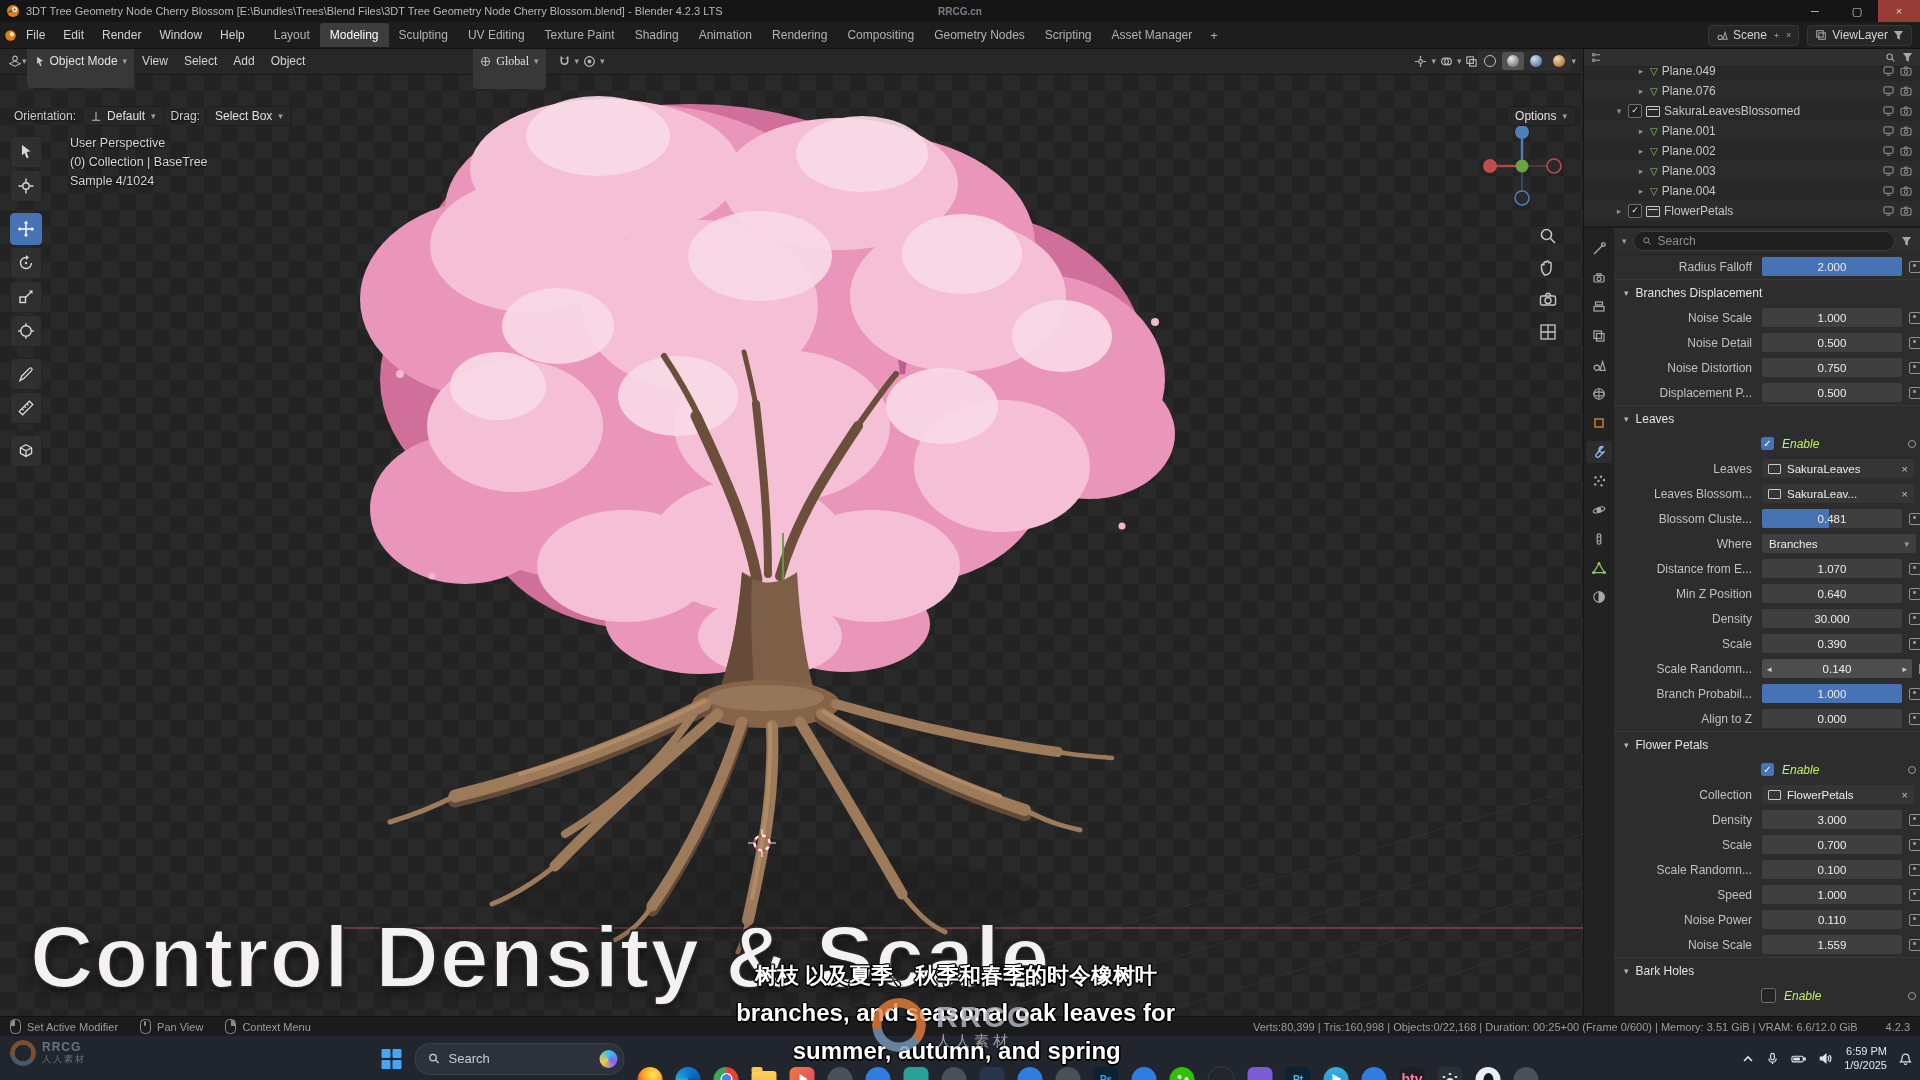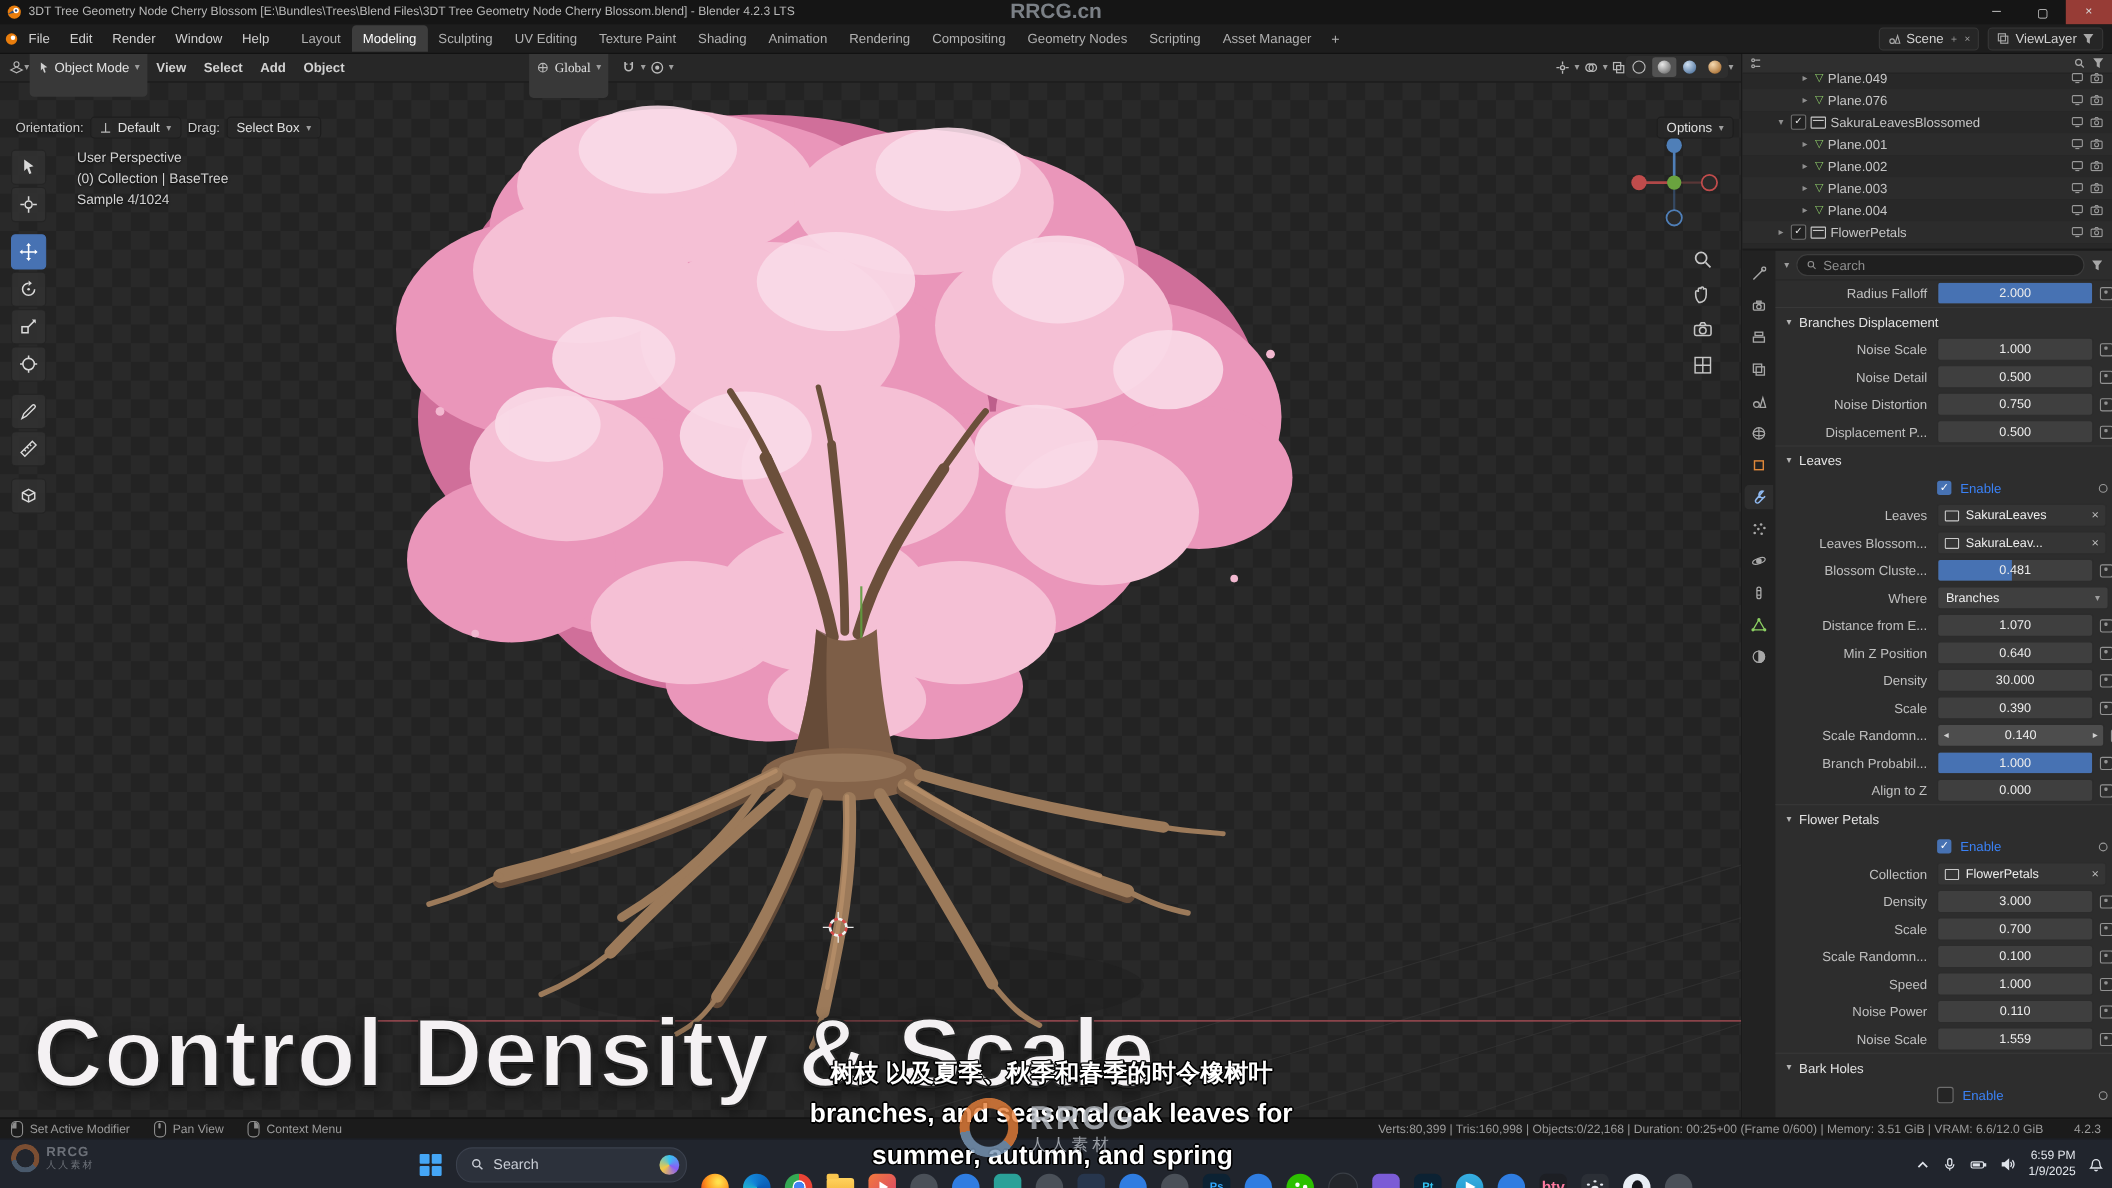--- a/index.html
+++ b/index.html
@@ -3,40 +3,40 @@
 <meta charset="utf-8">
 <style>
   html,body{margin:0;padding:0;background:#000;}
   .screen{position:relative;width:1920px;height:1080px;overflow:hidden;background:#1d1d1d;
     font-family:"Liberation Sans","DejaVu Sans",sans-serif;font-size:12px;color:#c8c8c8;}
   svg{display:block}
 
   
   .titlebar{position:absolute;top:0;left:0;right:0;height:22px;background:#151515;display:flex;align-items:center;padding-left:6px;z-index:30;}
   .titlebar .title{margin-left:6px;font-size:11px;color:#b9b9b9;white-space:nowrap;}
-  .tb-watermark{position:absolute;left:50%;transform:translateX(-50%);color:#8d939a;font-size:19px;font-weight:bold;opacity:.85;}
+  .tb-watermark{position:absolute;left:50%;transform:translateX(-50%);color:#8d939a;font-size:10px;font-weight:bold;opacity:.85;}
   .win-controls{margin-left:auto;display:flex;height:22px;}
   .win-btn{width:42px;height:22px;display:flex;align-items:center;justify-content:center;color:#d6d6d6;font-size:11px;}
   .win-btn.close{background:#973c36;}
 
   
   .topbar{position:absolute;top:22px;left:0;right:0;height:26px;background:#1d1d1d;display:flex;align-items:center;border-bottom:1px solid #121212;z-index:29;padding-left:4px;}
   .menu-item{padding:0 9px;color:#d2d2d2;}
   .ws-tabs{display:flex;margin-left:10px;align-items:center;height:26px;}
   .ws-tab{padding:5px 10px;color:#b2b2b2;border-radius:4px 4px 0 0;white-space:nowrap;}
   .ws-tab.active{background:#3d3d3d;color:#fff;}
   .ws-add{padding:0 8px;color:#b2b2b2;font-size:13px;}
   .top-right{margin-left:auto;display:flex;align-items:center;gap:8px;padding-right:8px;}
   .top-field{display:flex;align-items:center;gap:5px;background:#262626;border:1px solid #373737;border-radius:4px;padding:1px 7px;height:17px;color:#d3d3d3;}
   .mini-ic{display:inline-flex;align-items:center;color:#9e9e9e;}
 
   
   .viewport{position:absolute;top:48px;left:0;width:1584px;bottom:64px;overflow:hidden;}
   .vp-header{position:absolute;top:0;left:0;right:0;height:26px;background:#272727;display:flex;align-items:center;padding:0 8px;border-bottom:1px solid #191919;z-index:7;}
-  .vph-item{padding:0 8px;color:#d2d2d2;white-space:nowrap;font-weight:bold;}
+  .vph-item{padding:0 8px;color:#d2d2d2;white-space:nowrap;}
   .pill{display:flex;align-items:center;gap:5px;background:#383838;border-radius:4px;padding:20px 7px;color:#e2e2e2;}
   .hdr-group{display:flex;align-items:center;gap:4px;margin-left:12px;}
   .seg-group{display:flex;background:#2e2e2e;border-radius:4px;padding:1px;gap:1px;}
   .seg{width:22px;height:18px;border-radius:3px;display:flex;align-items:center;justify-content:center;}
   .seg.active{background:#525252;}
   .sphere{width:12px;height:12px;border-radius:50%;background:radial-gradient(circle at 35% 30%,#e8e8e8,#7e7e7e 75%);}
   .sphere.wire{background:none;border:1.5px solid #bdbdbd;width:10px;height:10px;}
   .sphere.mat{background:radial-gradient(circle at 35% 30%,#cfe0f2,#5d7fa6 75%);}
   .sphere.rend{background:radial-gradient(circle at 35% 30%,#f6d9b0,#b07a3f 75%);}
   .chev{color:#9e9e9e;font-size:9px;}
@@ -102,21 +102,21 @@
   .obj-name{flex:1;overflow:hidden;white-space:nowrap;text-overflow:ellipsis;text-align:left;}
   .obj-x{color:#bdbdbd;}
   .side-icons{display:flex;align-items:center;gap:4px;margin-left:6px;color:#9a9a9a;}
   .input-icon{width:10px;height:10px;border:1px solid #929292;border-radius:2px;position:relative;}
   .input-icon::after{content:"";position:absolute;left:2.5px;top:2.5px;width:3px;height:3px;background:#929292;border-radius:1px;}
   .decor-dot{width:6px;height:6px;border:1.4px solid #9a9a9a;border-radius:50%;}
   .section{height:25px;display:flex;align-items:center;gap:7px;padding-left:10px;color:#e3e3e3;border-top:1px solid #383838;}
   .sec-ch{color:#b5b5b5;font-size:9px;}
   .cb{width:13px;height:13px;border-radius:2.5px;background:#4772b3;color:#fff;font-size:10px;display:flex;align-items:center;justify-content:center;flex:none;}
   .cb.un{background:#252525;border:1px solid #6e6e6e;}
-  .cb-label{margin-left:8px;color:#3b82f6;}
+  .cb-label{margin-left:8px;color:#bef264;font-style:italic;}
 
   
   .statusbar{position:absolute;left:0;right:0;top:1016px;height:19px;background:#1b1b1b;border-top:1px solid #121212;display:flex;align-items:center;padding:0 10px;font-size:11px;color:#9c9c9c;z-index:10;}
   .sb-left{display:flex;gap:22px;align-items:center;}
   .sb-item{display:flex;align-items:center;gap:6px;}
   .mouse{width:9px;height:13px;border:1px solid #8d8d8d;border-radius:4.5px;position:relative;display:inline-block;}
   .mouse::before{content:"";position:absolute;background:#8d8d8d;}
   .mouse.l::before{left:0;top:0;width:4px;height:6px;border-radius:4px 0 0 0;}
   .mouse.m::before{left:3px;top:1px;width:2px;height:5px;border-radius:1px;}
   .mouse.r::before{right:0;top:0;width:4px;height:6px;border-radius:0 4px 0 0;}

